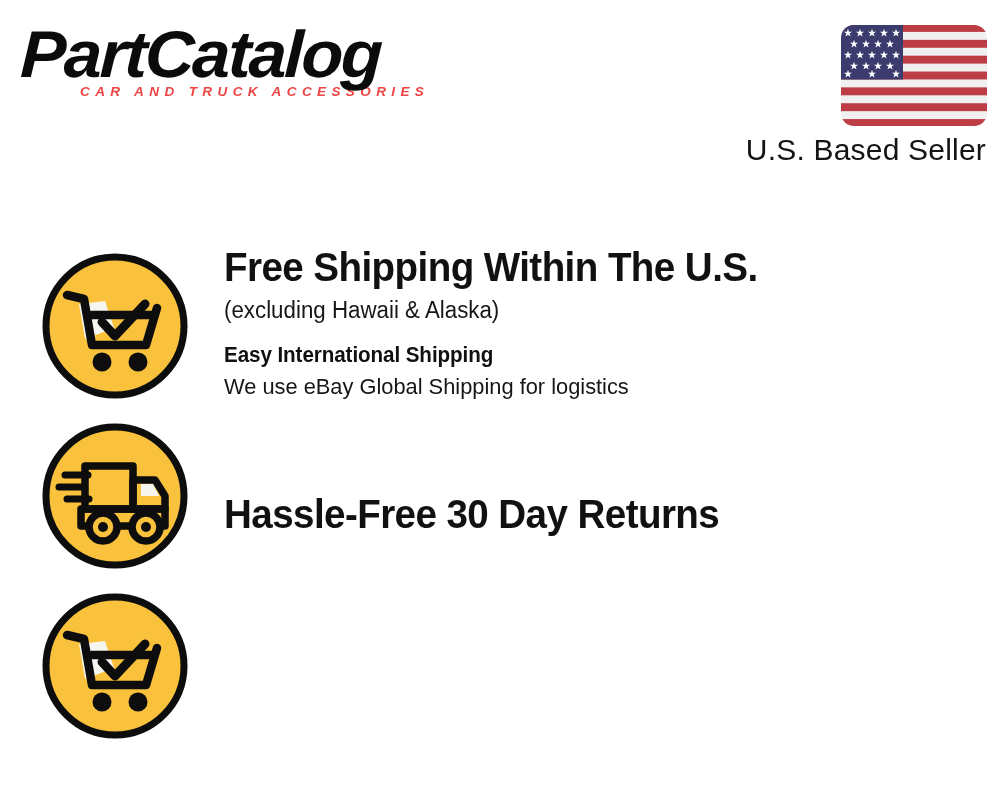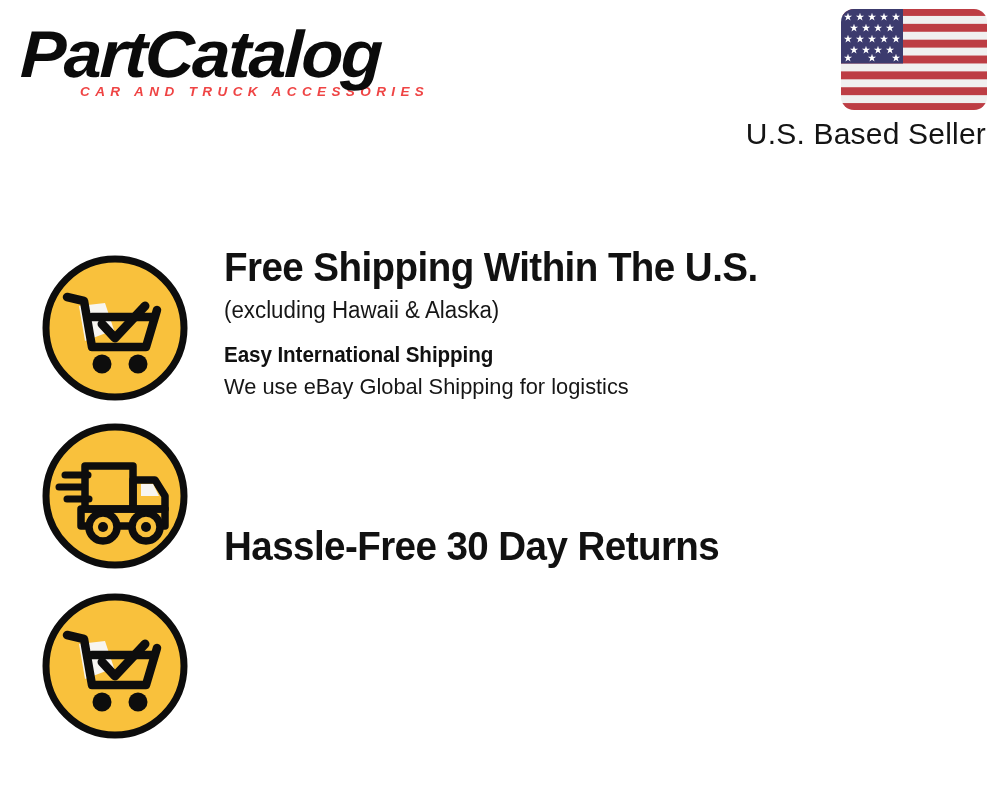--- a/index.html
+++ b/index.html
@@ -45,21 +45,21 @@
     letter-spacing: 5.4px;
     color: #ef4444;
     white-space: nowrap;
     margin-top: -6px;
     margin-left: 58px;
   }
 
   #seller-badge {
     position: absolute;
     right: 12px;
-    top: 8px;
+    top: 24px;
     width: 280px;
     text-align: right;
   }
   #us-flag {
     display: block;
     margin-left: auto;
     width: 148px;
     height: 103px;
   }
   #seller-label {
@@ -73,21 +73,21 @@
     margin-top: 5px;
     margin-right: 2px;
   }
 
   
   .benefit-row {
     position: absolute;
     left: 0;
     width: 960px;
     display: flex;
-    align-items: flex-end;
+    align-items: center;
   }
   #benefit-row-0 { top: 243px; }
   #benefit-row-1 { top: 415px; }
   #benefit-row-2 { top: 585px; }
 
   .benefit-icon-wrap {
     width: 230px;
     flex: 0 0 230px;
     display: flex;
     justify-content: center;

